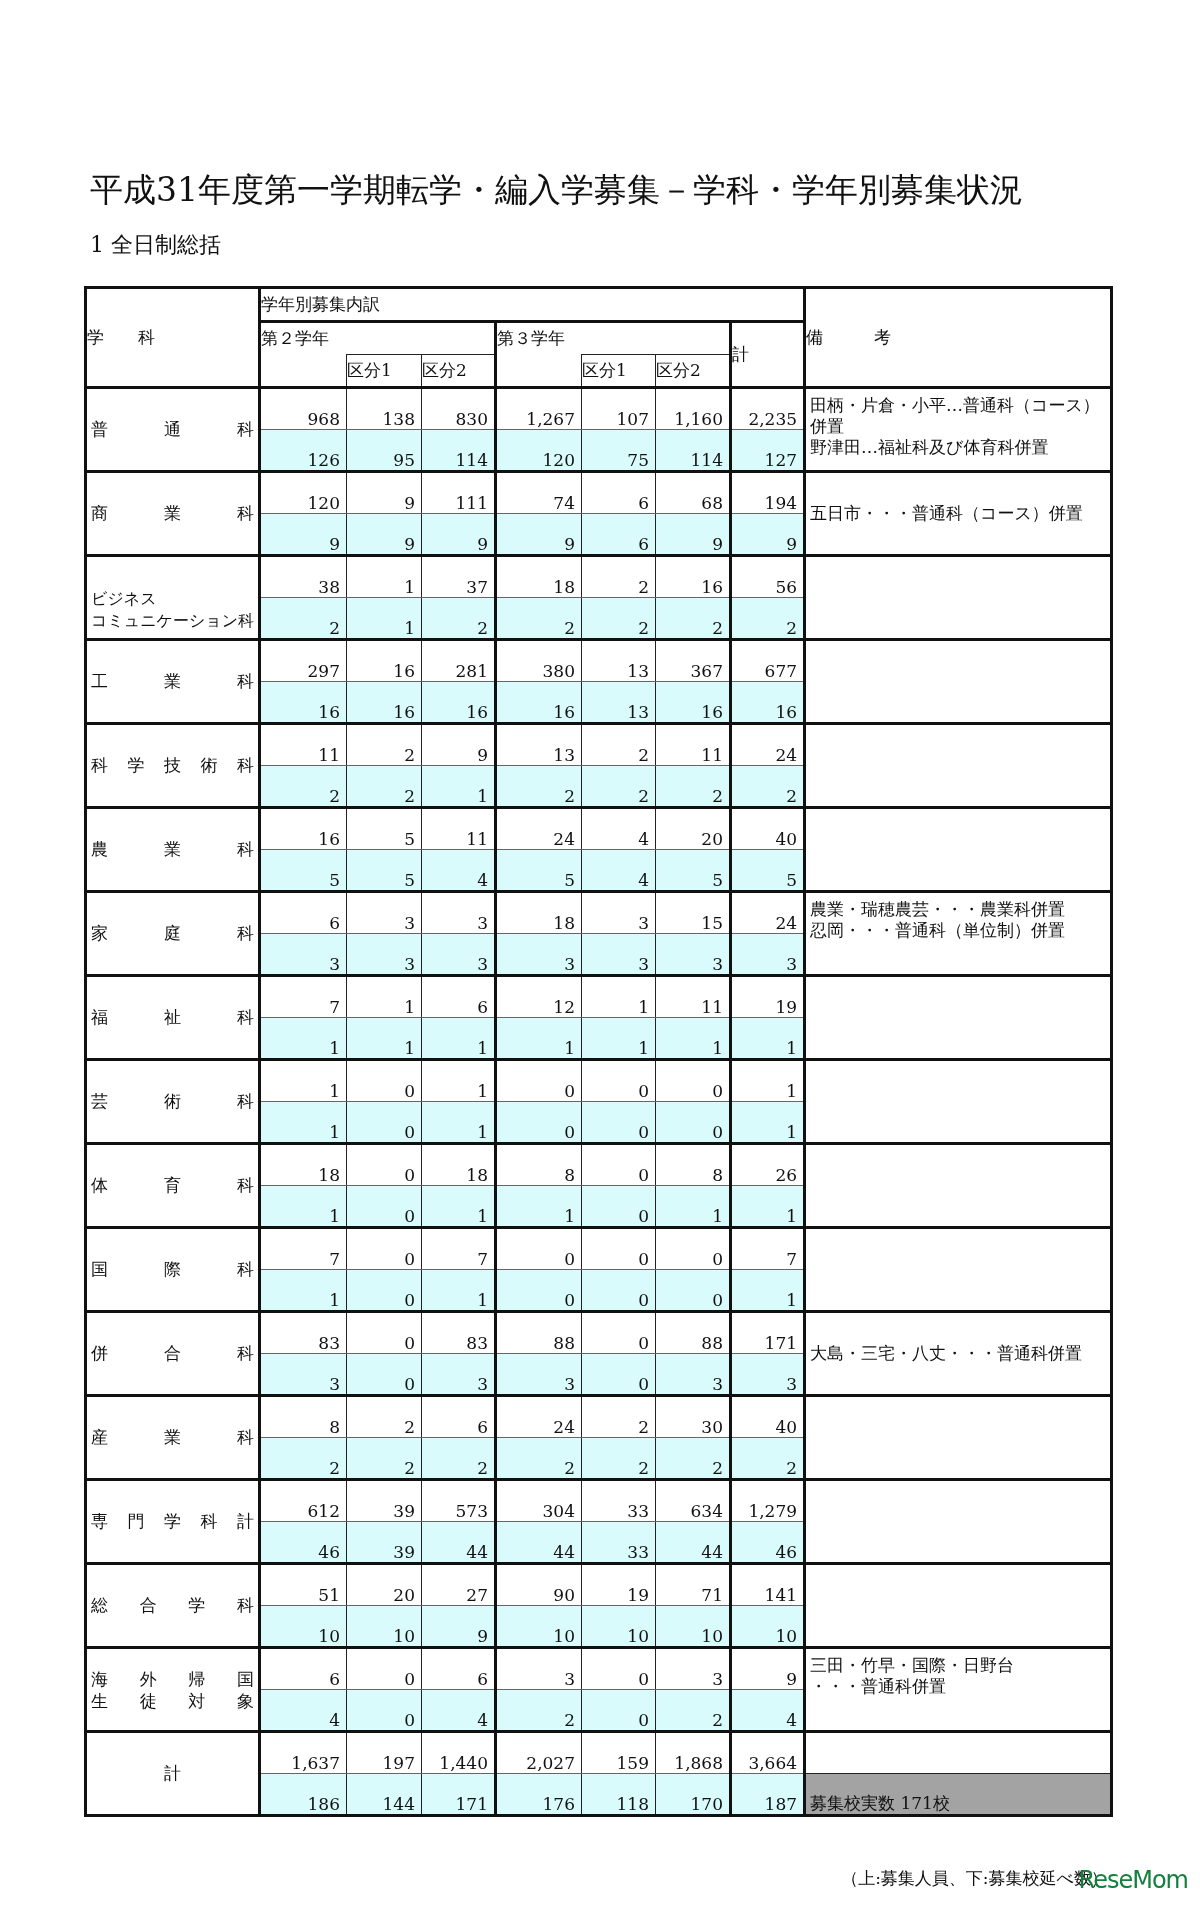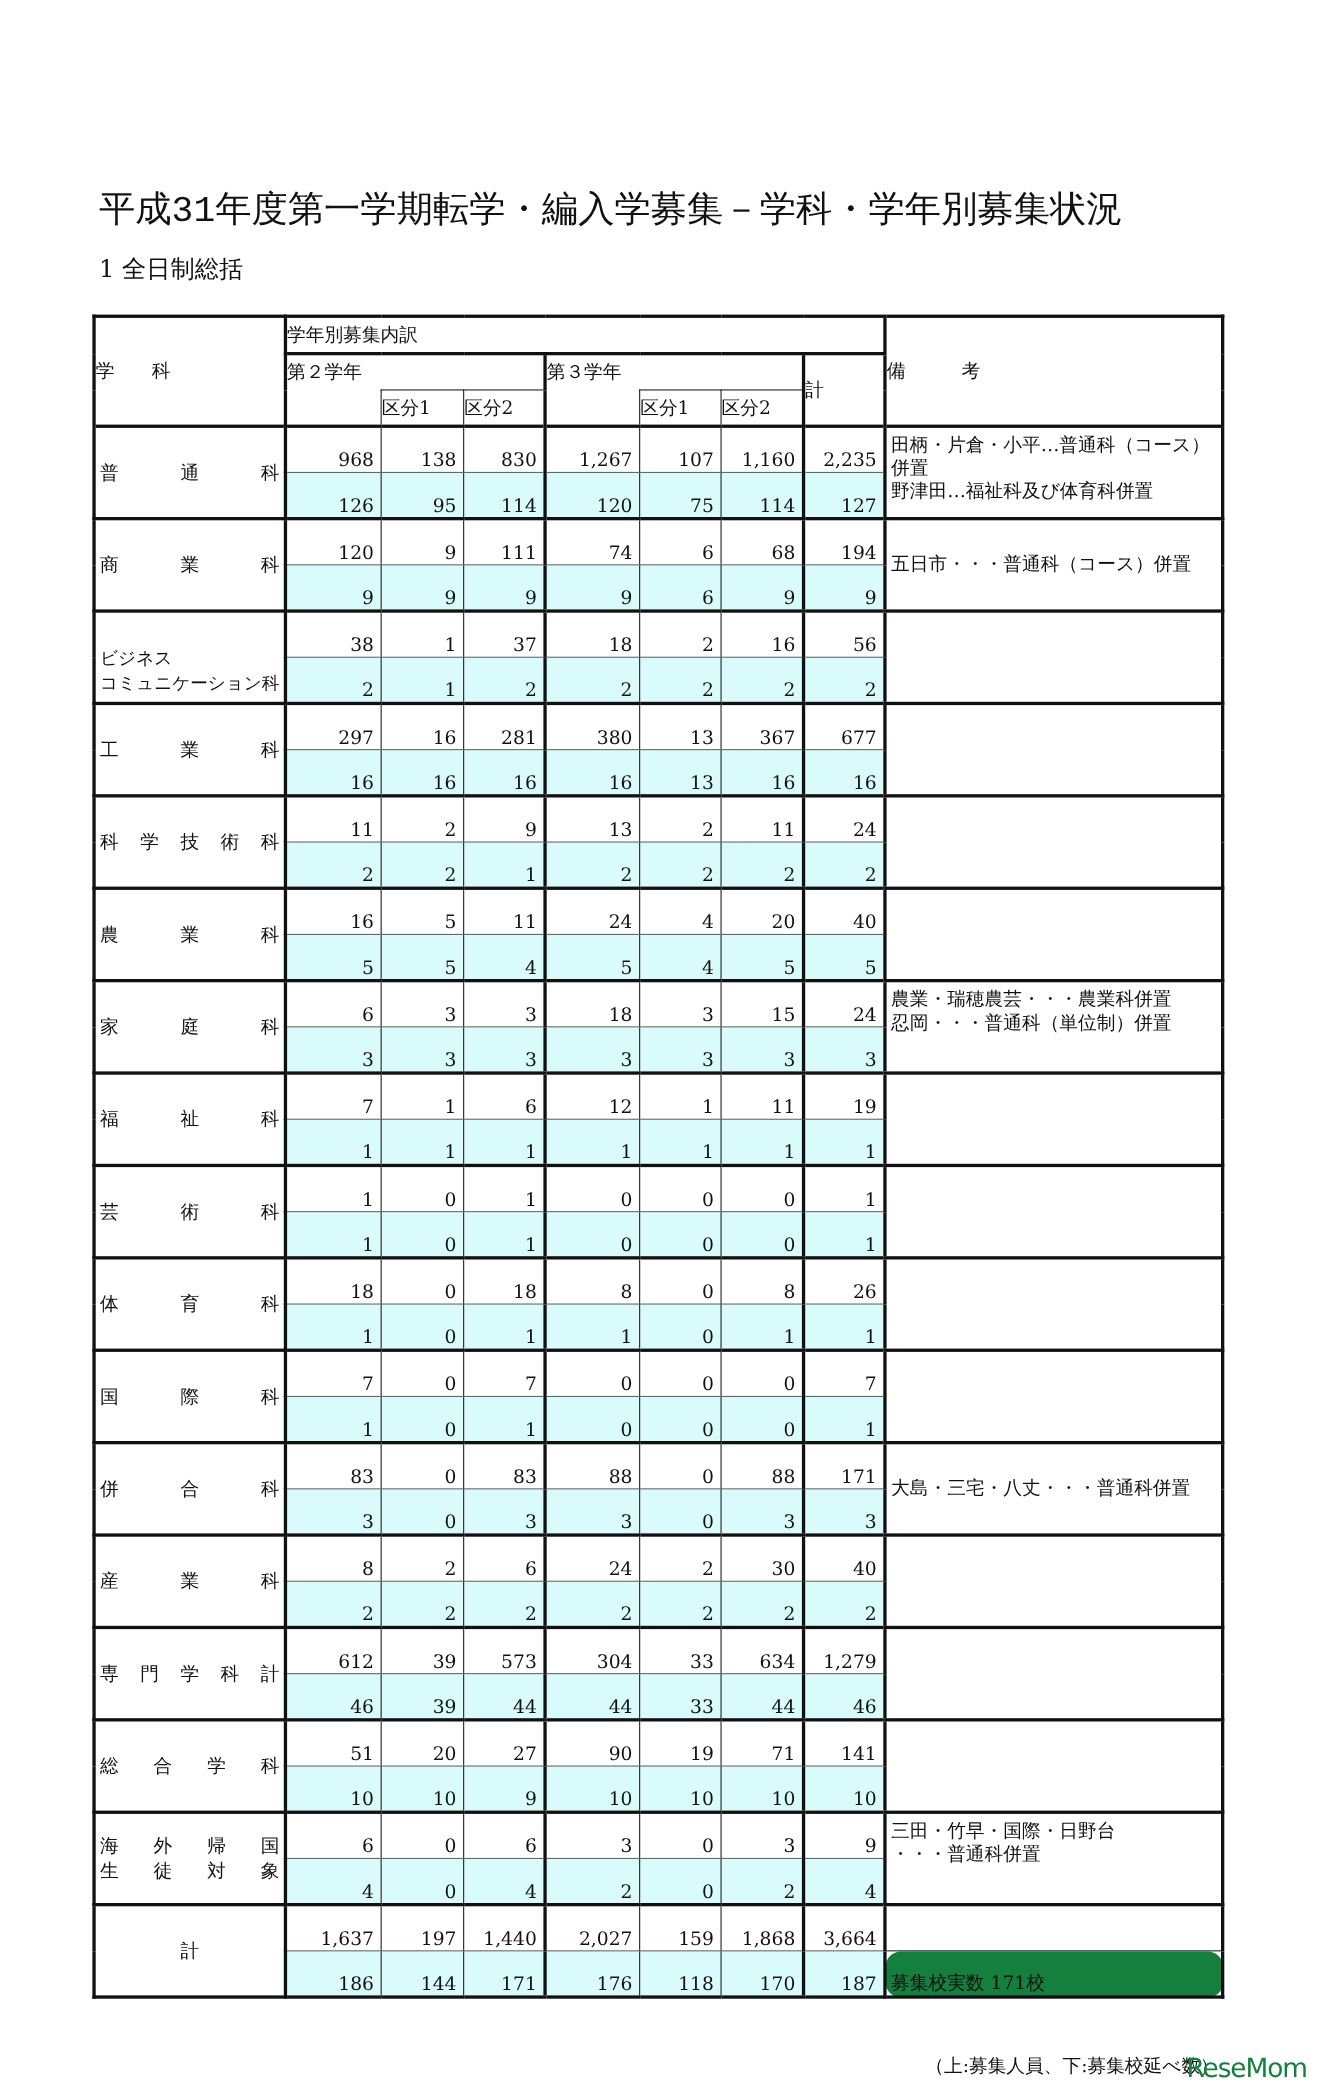--- a/index.html
+++ b/index.html
@@ -1,36 +1,36 @@
 <!DOCTYPE html>
 <html><head>
 <meta charset="utf-8">
 <style>
   html, body { margin:0; padding:0; background:#ffffff; }
   body { width:1200px; height:1906px; position:relative; overflow:hidden;
          font-family:"DejaVu Serif","Liberation Serif",serif; color:#111; }
-  .title { position:absolute; left:90px; top:168px; font-size:33px; letter-spacing:0px; white-space:nowrap;font-family:Liberation Mono, monospace; }
+  .title { position:absolute; left:90px; top:168px; font-size:33px; letter-spacing:0px; white-space:nowrap; }
   .subtitle { position:absolute; left:90px; top:230px; font-size:22px; white-space:nowrap;text-align:right; }
   table.main { position:absolute; left:84px; top:286px; border-collapse:collapse; table-layout:fixed; width:1026px; }
   table.main td, table.main th { padding:0; font-weight:normal; font-size:17px; }
   .b { border:1px solid #222; }
   .thick-l { border-left:3px solid #111 !important; }
   .thick-r { border-right:3px solid #111 !important; }
   .thick-t { border-top:3px solid #111 !important; }
   .thick-b { border-bottom:3px solid #111 !important; }
   .hdr { text-align:left; vertical-align:middle; }
   .num { text-align:right; padding-right:6px !important; vertical-align:bottom; height:40px; }
   .num.top { border-bottom:1px solid #666; }
   .num.bot { background:#d9fbfc; }
   .label { vertical-align:middle; padding-left:4px !important; padding-right:4px !important; font-size:18px; }
   .label .spread { display:flex; justify-content:space-between; }
   .label .multi { line-height:22px; font-size:16px;margin-top:24px; }
   .remark { vertical-align:top; padding:6px 4px 0 4px !important; font-size:17px; line-height:21px; }
   .remark.mid { vertical-align:middle; padding-top:0 !important; }
-  .yellow { background:#15803d;border-radius:14px; }
+  .yellow { background:#a3a3a3; }
   .note { position:absolute; right:92px; top:1836px; font-size:17px; white-space:nowrap;margin-top:31px; }
   .logo { position:absolute; right:12px; top:1866px; font-family:"DejaVu Sans","Liberation Sans",sans-serif; font-weight:normal; font-size:24px; color:#15803d; letter-spacing:-1px; }
 </style>
 </head>
 <body>
 
 <div class="title">平成31年度第一学期転学・編入学募集－学科・学年別募集状況</div>
 <div class="subtitle">1  全日制総括</div>
 
 <table class="main">

